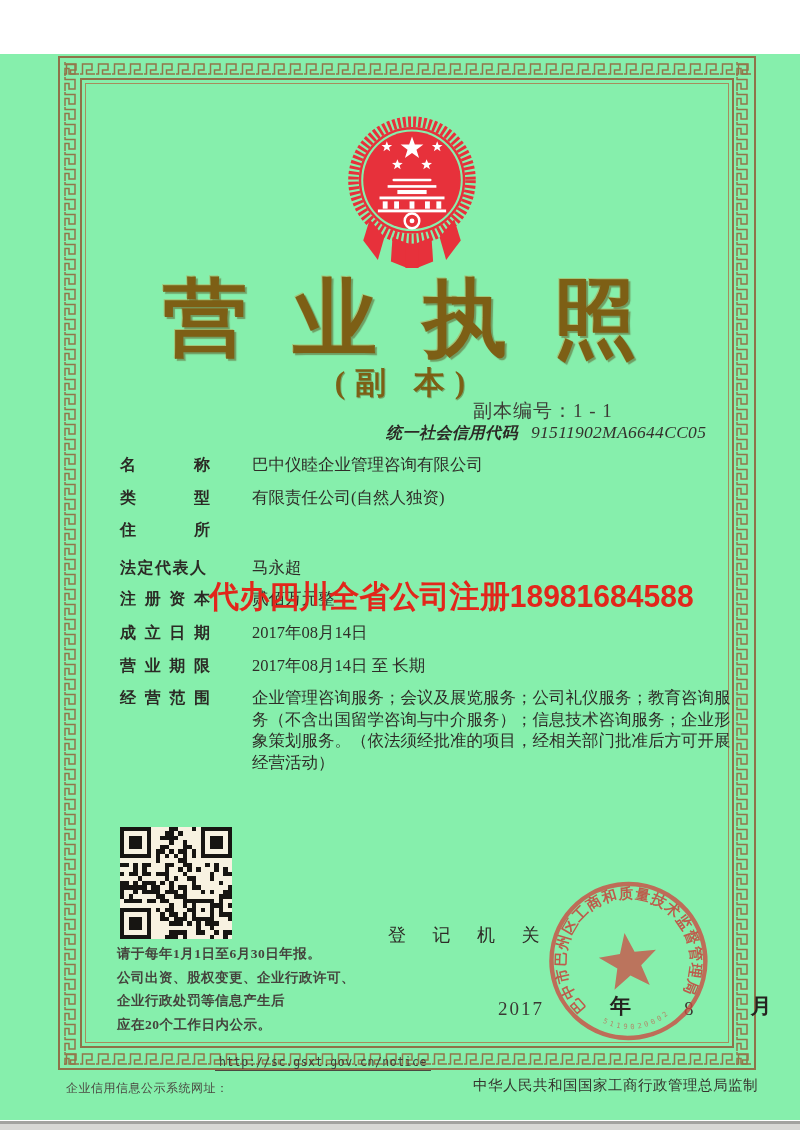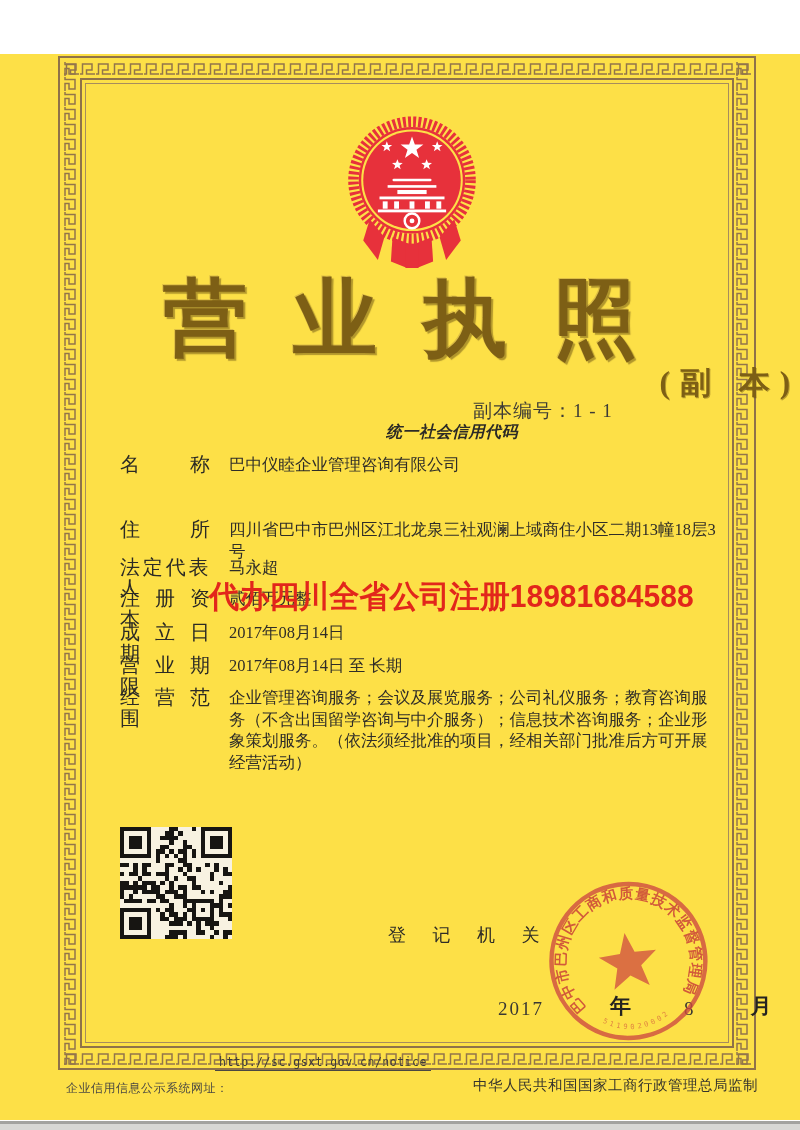--- a/index.html
+++ b/index.html
@@ -3,21 +3,21 @@
 <meta charset="utf-8">
 <style>
   html,body{margin:0;padding:0;}
   body{
     width:800px;height:1130px;position:relative;overflow:hidden;
     background:#ffffff;
     font-family:"Liberation Serif","DejaVu Serif",serif;
   }
   .paper{
     position:absolute;left:0;top:54px;width:800px;height:1066px;
-    background:#fde047;
+    background:#86efac;
   }
   
   .frame{
     position:absolute;left:58px;top:2px;width:698px;height:1014px;
     border:2px solid #8f7249;box-sizing:border-box;
   }
   .frame .meander{position:absolute;left:3px;top:3px;}
   .frame .inner1{
     position:absolute;left:20px;top:20px;right:20px;bottom:20px;
     border:2px solid #8f7249;
@@ -28,38 +28,38 @@
   }
   
   .emblem{position:absolute;left:347px;top:54px;width:130px;height:164px;}
   .cert-title{
     position:absolute;left:0;top:208px;width:100%;text-align:center;
     font-size:84px;font-weight:bold;color:#7d5f15;
     letter-spacing:46px;text-indent:46px;white-space:nowrap;
     text-shadow:2px 2px 1px rgba(84,60,10,.45), -1px -1px 0 rgba(190,155,70,.5);
   }
   .cert-subtitle{
-    position:absolute;left:0;top:308px;width:100%;text-align:right;
+    position:absolute;left:0;top:308px;width:100%;text-align:center;
     font-size:31px;font-weight:bold;color:#7d5f15;letter-spacing:10px;text-indent:10px;
     text-shadow:1px 1px 0 rgba(84,60,10,.4);
   }
   .copy-number{
     position:absolute;left:473px;top:344px;font-size:19px;color:#3d3b36;letter-spacing:1px;
   }
   .credit-row{position:absolute;left:386px;top:368px;display:flex;align-items:baseline;font-style:italic;}
   .credit-row .lab{font-weight:bold;font-size:16px;color:#2c2a26;letter-spacing:.5px;}
   .credit-row .val{margin-left:13px;font-size:17.5px;color:#34322d;letter-spacing:.3px;}
   
   .frow{position:absolute;left:120px;display:flex;align-items:flex-start;}
   .frow .lbl{
-    width:90px;flex:0 0 90px;font-weight:normal;font-size:20px;color:#2b2a25;
+    width:90px;flex:0 0 90px;font-weight:bold;font-size:16px;color:#2b2a25;
     text-align:justify;text-align-last:justify;line-height:21px;
   }
   .frow .val{
-    margin-left:19px;width:488px;font-size:16.5px;color:#2f2d28;line-height:21.5px;font-family:Liberation Serif, serif;
+    margin-left:42px;width:488px;font-size:16.5px;color:#2f2d28;line-height:21.5px;font-family:Liberation Serif, serif;
   }
   
   .ad-mark{
     position:absolute;left:209px;top:522px;z-index:30;white-space:nowrap;
     font-family:"Liberation Sans","DejaVu Sans",sans-serif;
     font-size:31px;font-weight:bold;color:#e2261b;letter-spacing:0px;
     transform:scaleX(.97);transform-origin:left;
   }
   
   .qr{position:absolute;left:120px;top:773px;width:112px;height:112px;}
@@ -151,29 +151,33 @@
 
   <div class="cert-title">营业执照</div>
   <div class="cert-subtitle">(副  本)</div>
 
   <div class="copy-number">
     <span>副本编号：</span><span>1 - 1</span>
   </div>
 
   <div class="credit-row">
     <span class="lab">统一社会信用代码</span>
+    <span class="val">91511902MA6644CC05</span>
   </div>
 
   <div class="frow" style="top:400px">
     <span class="lbl">名 称</span>
     <span class="val">巴中仪睦企业管理咨询有限公司</span>
   </div>
+  <div class="frow" style="top:433px">
+    <span class="lbl">类 型</span>
+    <span class="val">有限责任公司(自然人独资)</span>
+  </div>
   <div class="frow" style="top:465px">
     <span class="lbl">住 所</span>
-    <span class="val">四川省巴中市巴州区江北龙泉三社观澜上域商住小区二期13幢18层3号</span>
   </div>
   <div class="frow" style="top:503px">
     <span class="lbl" style="text-align-last:auto;letter-spacing:1.5px">法定代表人</span>
     <span class="val">马永超</span>
   </div>
   <div class="frow" style="top:534px">
     <span class="lbl">注 册 资 本</span>
     <span class="val">贰佰万元整</span>
   </div>
   <div class="frow" style="top:568px">
@@ -386,20 +390,26 @@
       <rect x="19" y="1" width="5" height="5" fill="#f8f2e1"></rect>
       <rect x="20" y="2" width="3" height="3" fill="#171512"></rect>
       <rect x="0" y="18" width="7" height="7" fill="#171512"></rect>
       <rect x="1" y="19" width="5" height="5" fill="#f8f2e1"></rect>
       <rect x="2" y="20" width="3" height="3" fill="#171512"></rect>
       <rect x="16" y="16" width="5" height="5" fill="#171512"></rect>
       <rect x="17" y="17" width="3" height="3" fill="#f8f2e1"></rect>
       <rect x="18" y="18" width="1" height="1" fill="#171512"></rect>
     </svg>
 
+  <div class="notes">
+    <div>请于每年1月1日至6月30日年报。</div>
+    <div>公司出资、股权变更、企业行政许可、</div>
+    <div>企业行政处罚等信息产生后</div>
+    <div>应在20个工作日内公示。</div>
+  </div>
 
   <div class="reg-auth">登 记 机 关</div>
 
   <svg class="seal" viewBox="0 0 170 170" xmlns="http://www.w3.org/2000/svg">
     <defs>
       <path id="sealArc" d="M 37.5,127.9 A 62,62 0 1 1 132.5,127.9" fill="none"></path>
       <path id="sealArcBottom" d="M 48,142 A 58,58 0 0 0 122,142" fill="none"></path>
     </defs>
     <circle cx="85" cy="88" r="76" fill="none" stroke="rgba(206,73,65,0.85)" stroke-width="4.5"></circle>
     <polygon fill="rgba(206,73,65,0.8)" points="85,60 92.3,79.9 113.5,80.7 96.9,93.9 102.6,114.3 85,102.5 67.4,114.3 73.1,93.9 56.5,80.7 77.7,79.9"></polygon>

